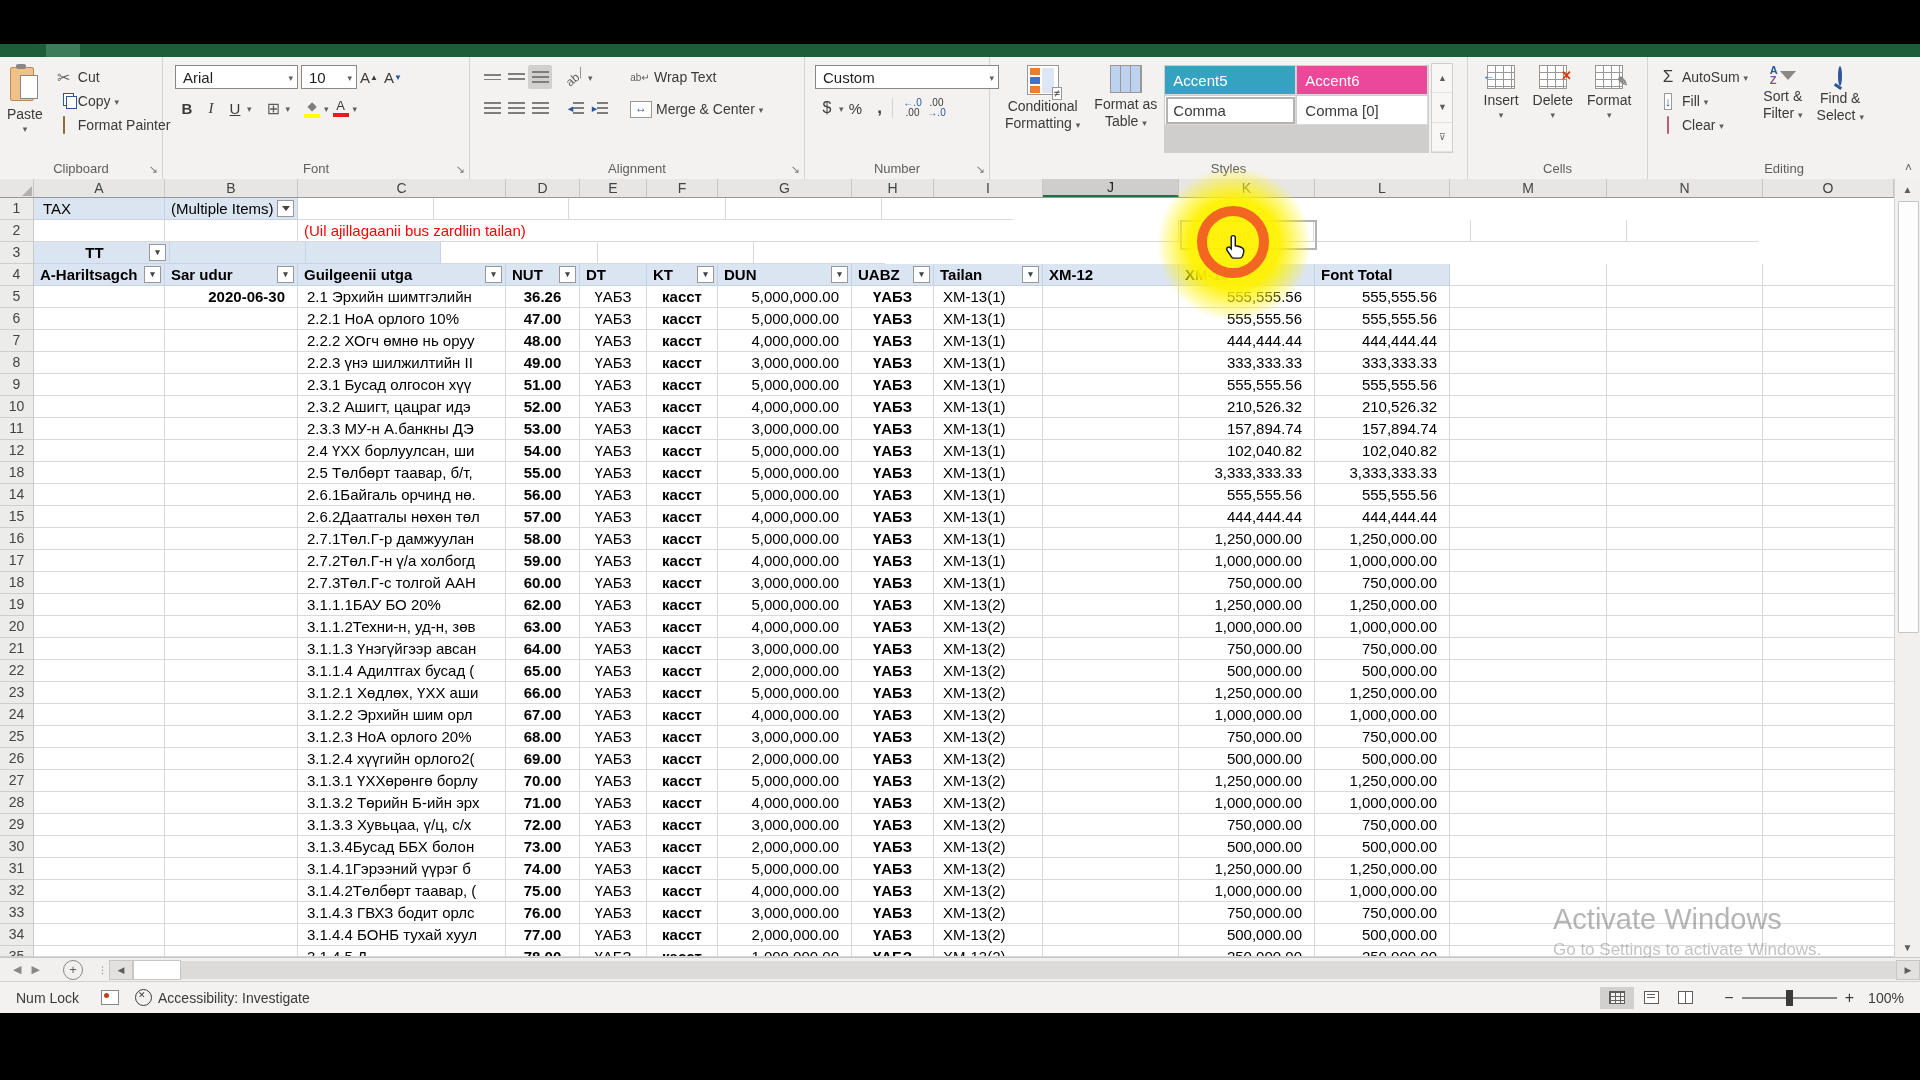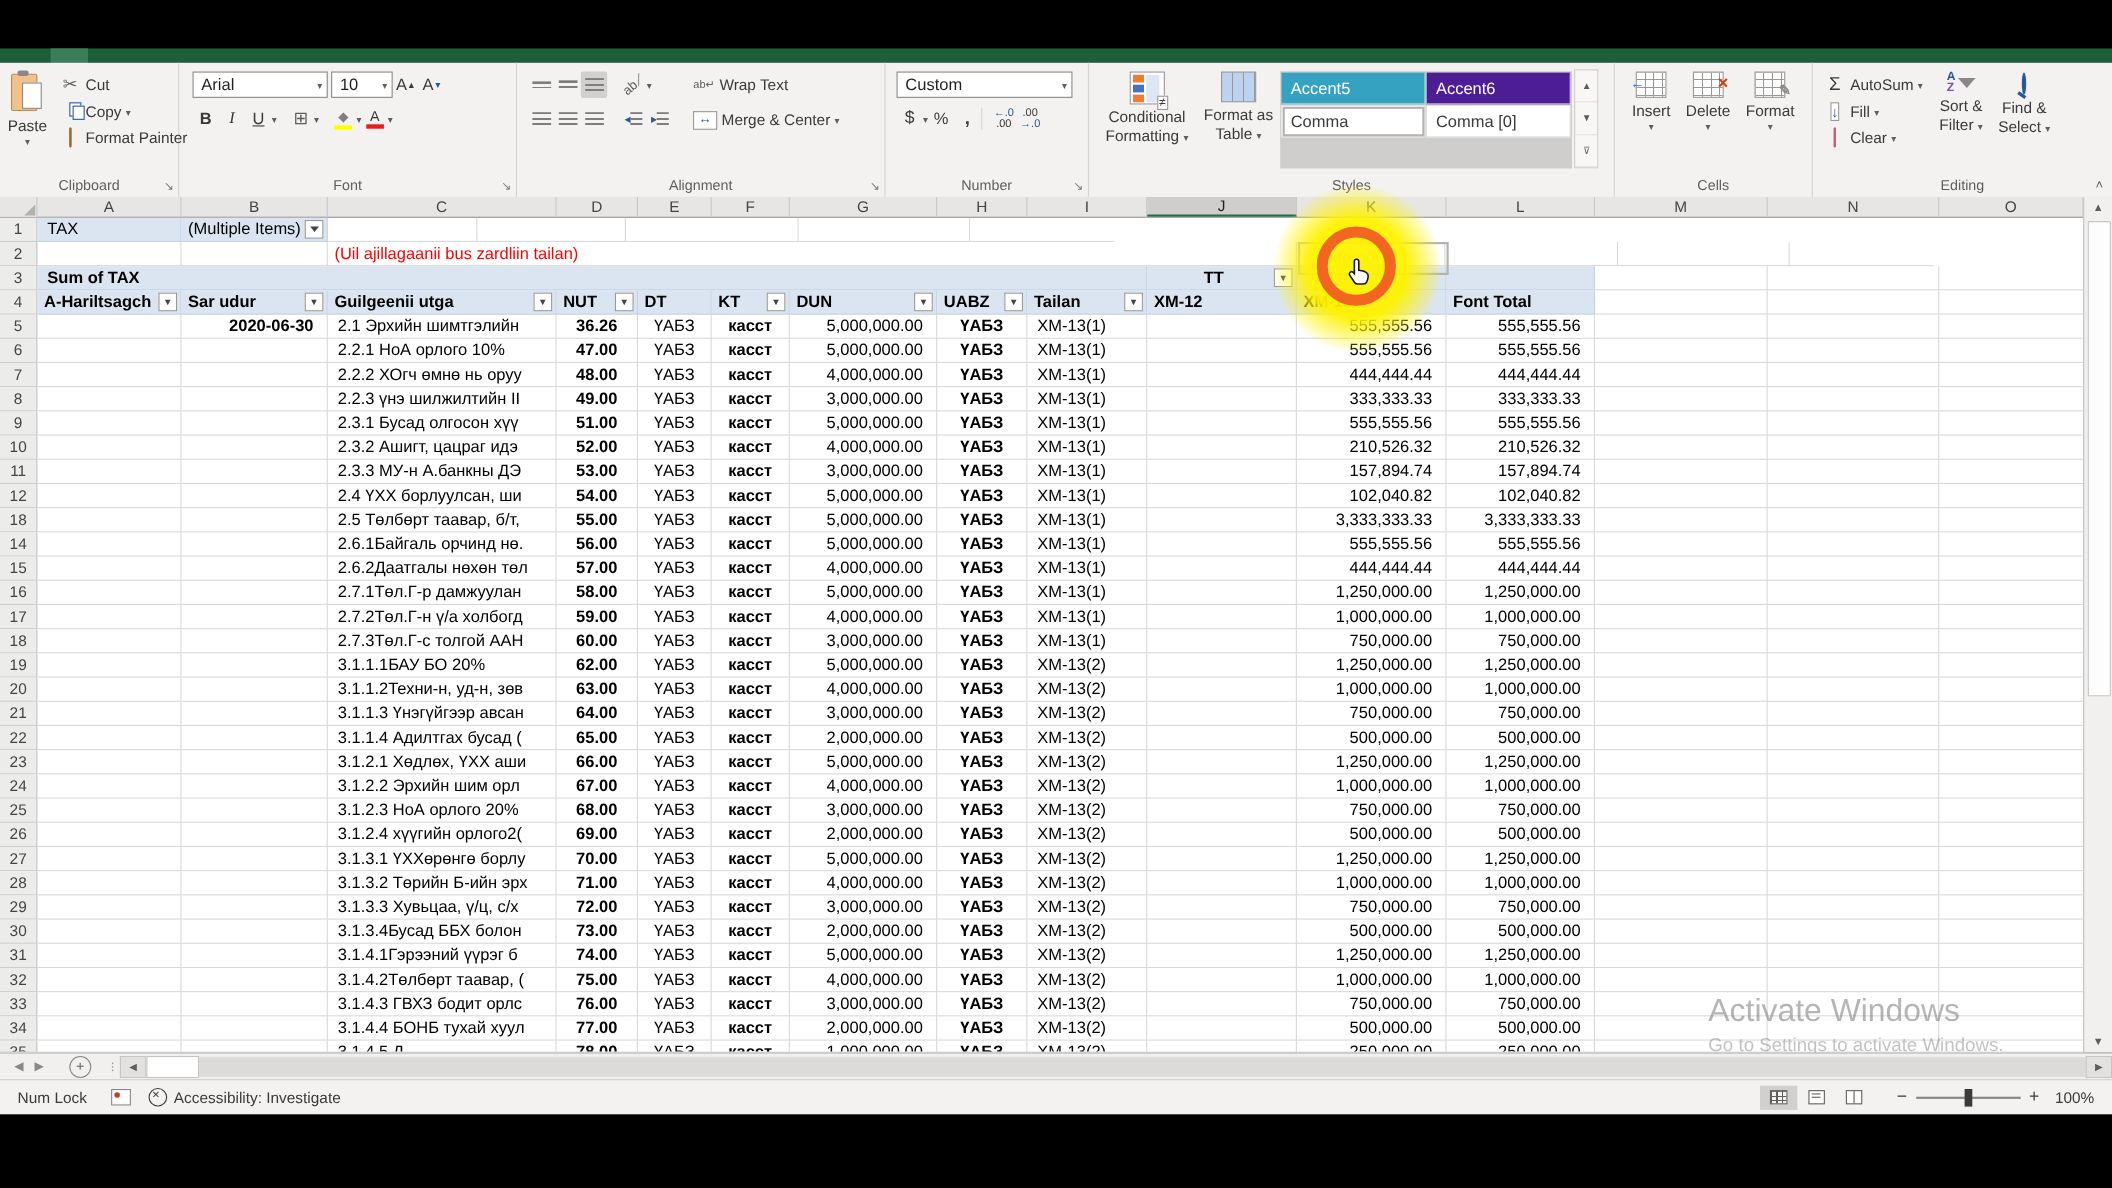--- a/index.html
+++ b/index.html
@@ -278,21 +278,21 @@
             </div>
           <div class="smallrow" style="margin-top:8px"><span class="ic" style="font-size:12px;color:#2b579a;border:1px solid #9a9896;line-height:13px;height:15px;background:#fff">↔</span><span>Merge &amp; Center</span>&nbsp;<span class="dd">▾</span></div>
         </div>
       </div>
       <div class="grp-label">Alignment</div>
       <div class="launcher">↘</div>
     </div>
 
     <div class="grp" style="width:185px">
       <div style="padding:8px 10px 0 10px;">
-        <div class="selbox" style="width:160px">
+        <div class="selbox" style="width:184px">
             <span>Custom</span>
             <span class="dd">▾</span>
           </div>
         <div style="display:flex;align-items:center;margin-top:7px;">
           <span class="fbtn" style="font-size:16px">$</span>
             <span class="dd">▾</span>
           <span class="fbtn" style="font-size:15px">%</span>
           <span class="fbtn" style="font-size:17px;font-weight:bold">,</span>
           <span style="width:8px;border-left:1px solid #d5d3d1;height:20px"></span>
           <span class="fbtn">
@@ -312,21 +312,21 @@
         <div class="bigbtn">
           <span class="cf-icon"></span>
           <span class="cap"><span>Conditional</span><br><span>Formatting</span> <span class="dd">▾</span></span>
         </div>
         <div class="bigbtn">
           <span class="ft-icon"></span>
           <span class="cap"><span>Format as</span><br><span>Table</span> <span class="dd">▾</span></span>
         </div>
         <div class="gal">
           <div class="cell" style="background:#35a2c2;color:#fff">Accent5</div>
-          <div class="cell" style="background:#4c1d95;color:#fff">Accent6</div>
+          <div class="cell" style="background:#ec4899;color:#fff">Accent6</div>
           <div class="cell" style="outline:2px solid #b5b3b1;outline-offset:-3px">Comma</div>
           <div class="cell">Comma [0]</div>
         </div>
         <div class="galscroll">
           <div>▲</div>
           <div>▼</div>
           <div>⊽</div>
         </div>
       </div>
       <div class="grp-label">Styles</div>
@@ -429,21 +429,20 @@
       <div class="cell sub2" style="width:745px">(Uil ajillagaanii bus zardliin tailan)</div>
       <div class="cell ck"></div>
       <div class="cell cl"></div>
       <div class="cell cm"></div>
       <div class="cell cn"></div>
       <div class="cell co" style="border-right:none"></div>
     </div>
 
     <div class="row">
       <div class="cell gut">3</div>
-      <div class="cell blue bold lpad" style="width:1009px">Sum of TAX</div>
       <div class="cell cj blue hdr4">
         <span style="flex:1;text-align:center">TT</span>
         <span class="filterbtn">▾</span>
       </div>
       <div class="cell ck blue"></div>
       <div class="cell cl blue"></div>
       <div class="cell cm"></div>
       <div class="cell cn"></div>
       <div class="cell co" style="border-right:none"></div>
     </div>

